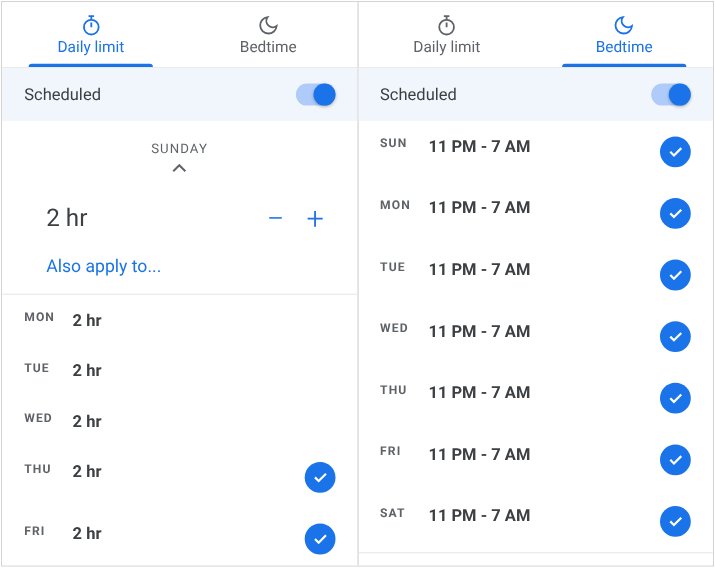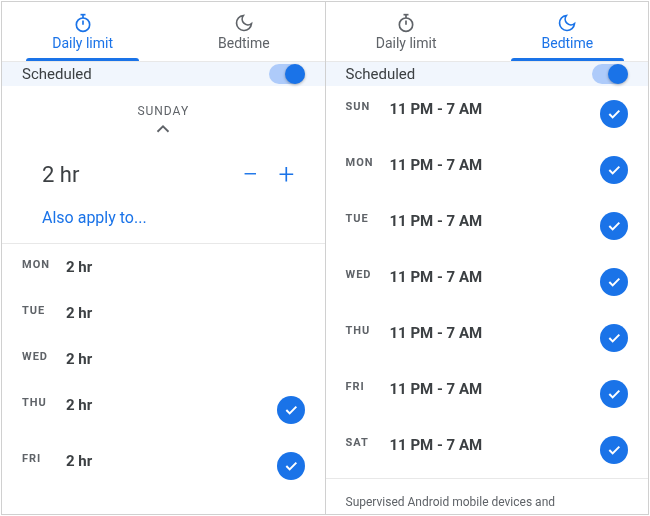--- a/index.html
+++ b/index.html
@@ -5,21 +5,21 @@
 * { box-sizing: border-box; margin: 0; padding: 0; }
 body { font-family: -apple-system, BlinkMacSystemFont, "Segoe UI", Roboto, Arial, sans-serif; background: #fff; width: 650px; height: 516px; overflow: hidden; }
 .wrap { display: flex; border: 1px solid #d0d0d0; width: 648px; height: 514px; margin: 1px; }
 .panel { flex: 1; display: flex; flex-direction: column; background: #fff; }
 .panel + .panel { border-left: 1px solid #d0d0d0; }
 .tabs { display: flex; height: 60px; border-bottom: 1px solid #e8e8e8; }
 .tab { flex: 1; display: flex; flex-direction: column; align-items: center; justify-content: center; gap: 2px; cursor: pointer; position: relative; color: #5f6368; font-size: 14px; }
 .tab.active { color: #1a73e8; }
 .tab.active::after { content: ""; position: absolute; bottom: 0; left: 15%; right: 15%; height: 3px; background: #1a73e8; border-radius: 3px 3px 0 0; }
 .tab svg { width: 20px; height: 20px; }
-.sched { display: flex; align-items: center; justify-content: space-between; padding: 2px 20px; background: #f1f6fd; font-size: 15px; color: #3c4043; }
+.sched { display: flex; align-items: center; justify-content: space-between; padding: 14px 20px; background: #f1f6fd; font-size: 15px; color: #3c4043; }
 .toggle { width: 36px; height: 20px; background: #aecbfa; border-radius: 10px; position: relative; cursor: pointer; }
 .toggle::after { content: ""; position: absolute; width: 20px; height: 20px; background: #1a73e8; border-radius: 50%; right: 0; top: 0; box-shadow: 0 1px 3px rgba(0,0,0,.3); }
 .list { flex: 1; overflow: hidden; }
 .dayhead { display: flex; align-items: center; justify-content: space-between; padding: 18px 20px 10px; color: #5f6368; font-size: 12px; letter-spacing: 1px; cursor: pointer; flex-direction: column; }
 .chev { width: 22px; height: 22px; color: #5f6368; }
 .editrow { display: flex; align-items: center; padding: 6px 20px 6px 40px; }
 .editval { font-size: 22px; color: #3c4043; flex: 1; }
 .ibtn { width: 36px; height: 36px; display: flex; align-items: center; justify-content: center; color: #1a73e8; font-size: 28px; font-weight: 300; cursor: pointer; }
 .applyto { padding: 10px 20px 16px 40px; color: #1a73e8; font-size: 16px; cursor: pointer; border-bottom: 1px solid #e8e8e8; }
 .row { display: flex; align-items: flex-start; padding: 14px 20px; font-size: 15px; color: #3c4043; font-weight: bold; }

